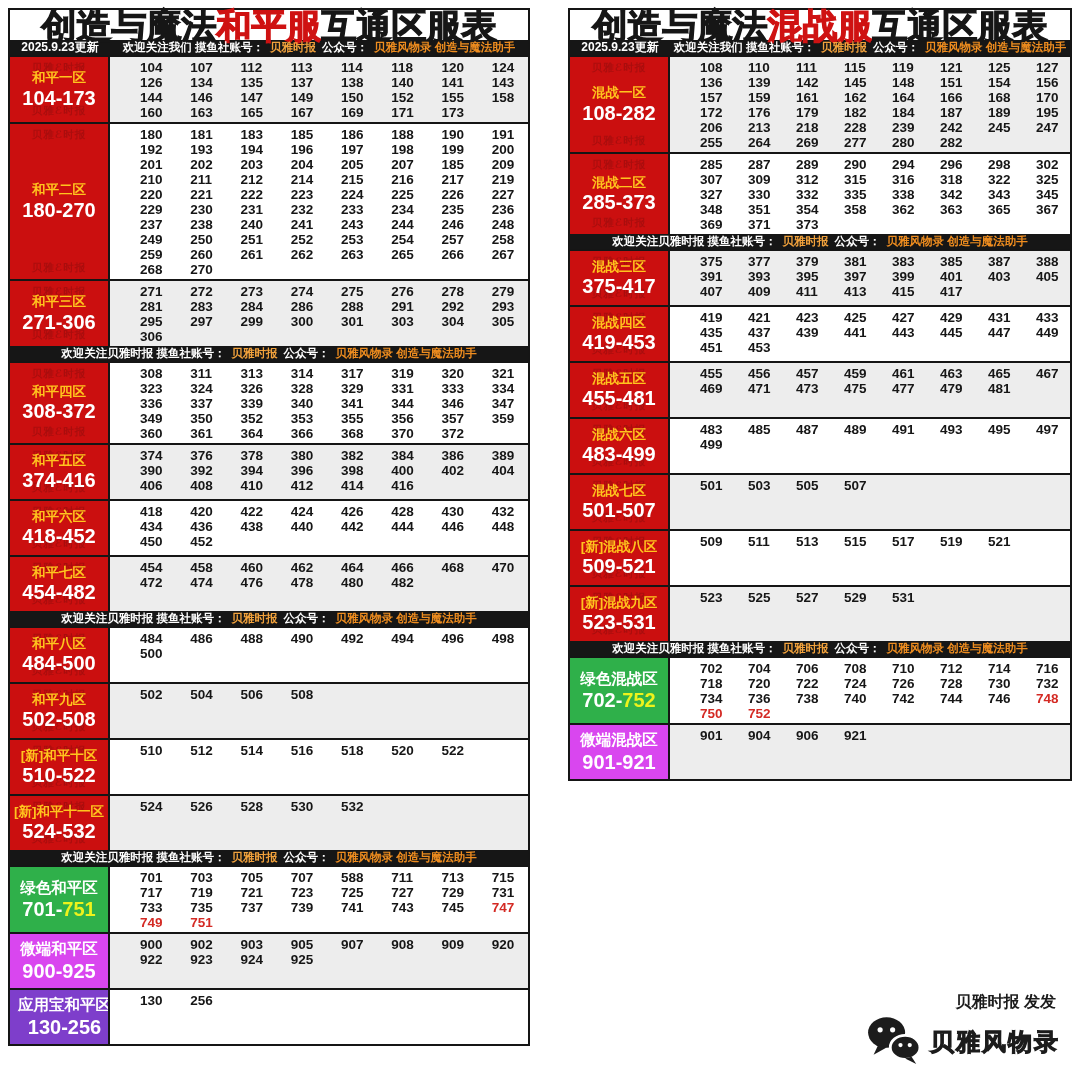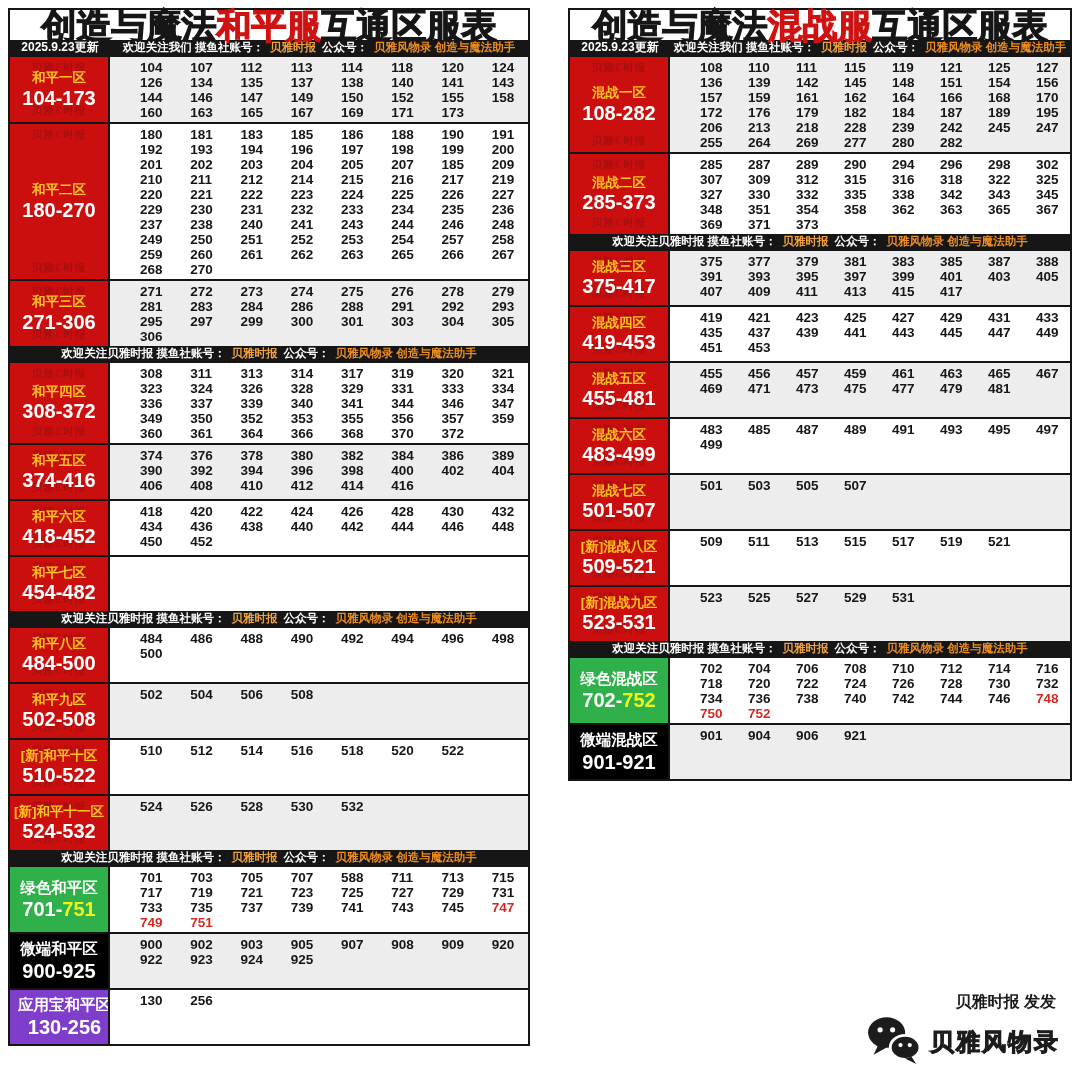--- a/index.html
+++ b/index.html
@@ -22,21 +22,21 @@
   .banner .txt span { margin:0 3px; }
   .banner .acc { color:#f2a23c; }
   .banner .suf { color:#ef8d1f; }
 
   .section { display:flex; border-top:2px solid #151515; min-height:56px; }
   .label { flex:0 0 100px; width:100px; border-right:2px solid #151515; position:relative;
     display:flex; flex-direction:column; justify-content:center; align-items:center;
     text-align:center; padding:2px 1px; overflow:hidden; }
   .label.red    { background:#cb0f0f; }
   .label.green  { background:#2fb04a; }
-  .label.blue   { background:#000000; }
+  .label.blue   { background:#d946ef; }
   .label.purple { background:#7e3ecb;padding-left:12px; }
 
   .lab-name { position:relative; z-index:2; font-weight:bold; color:#ffc41e;
     font-size:13.5px; line-height:1.3; white-space:nowrap; }
   .label.green .lab-name, .label.blue .lab-name, .label.purple .lab-name
     { color:#fff; font-size:15.5px; }
   .lab-range { position:relative; z-index:2; font-weight:bold; color:#fff;
     font-size:20px; line-height:1.15; white-space:nowrap; }
   .range-hl { color:#eef31c; }
 
@@ -345,20 +345,36 @@
           <span class="num">452</span>
         </div>
       </div>
       <div class="section">
         <div class="label red">
           <div class="wm top">贝雅ℰ时报</div>
           <div class="wm bot">贝雅ℰ时报</div>
           <div class="lab-name">和平七区</div>
           <div class="lab-range">454-482</div>
         </div>
+        <div class="numbers stripe">
+          <span class="num">454</span>
+          <span class="num">458</span>
+          <span class="num">460</span>
+          <span class="num">462</span>
+          <span class="num">464</span>
+          <span class="num">466</span>
+          <span class="num">468</span>
+          <span class="num">470</span>
+          <span class="num">472</span>
+          <span class="num">474</span>
+          <span class="num">476</span>
+          <span class="num">478</span>
+          <span class="num">480</span>
+          <span class="num">482</span>
+        </div>
       </div>
       <div class="banner inner">
         <div class="txt"><span class="pre">欢迎关注贝雅时报 摸鱼社账号：</span><span class="acc">贝雅时报</span><span class="mid">公众号：</span><span class="suf">贝雅风物录 创造与魔法助手</span></div>
       </div>
       <div class="section">
         <div class="label red">
           <div class="wm top">贝雅ℰ时报</div>
           <div class="wm bot">贝雅ℰ时报</div>
           <div class="lab-name">和平八区</div>
           <div class="lab-range">484-500</div>

